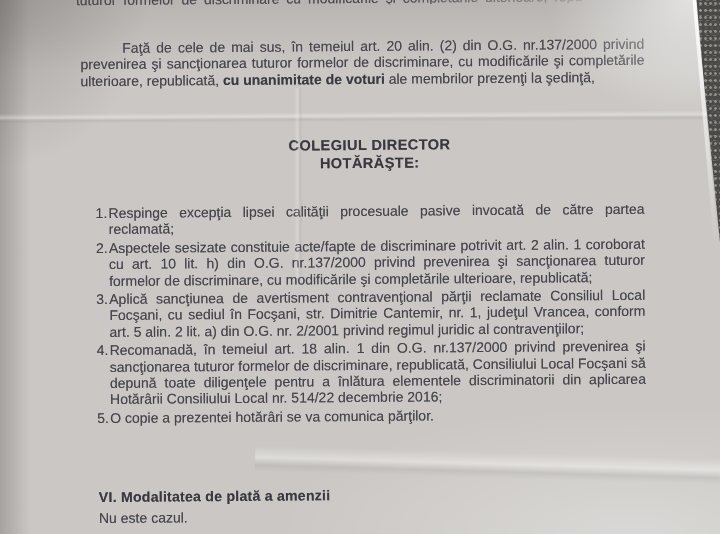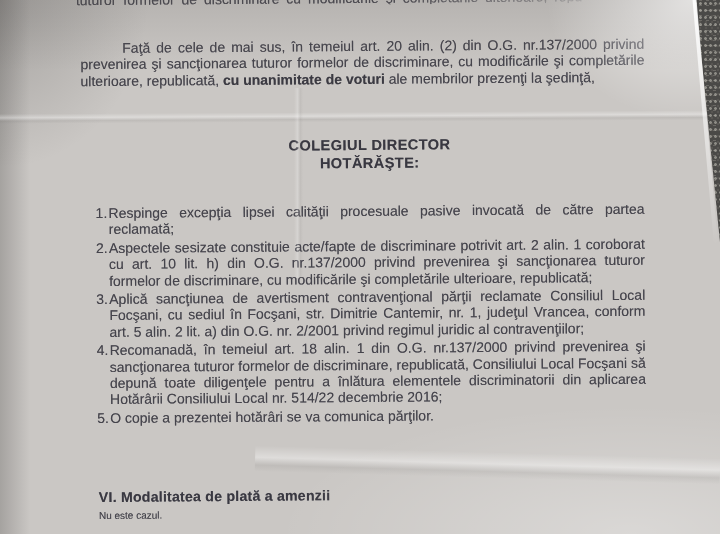--- a/index.html
+++ b/index.html
@@ -42,21 +42,21 @@
     margin: 0; padding: 0; list-style: none;
     font-size: 14px; line-height: 16.4px;
   }
   .decisions li { display: flex; margin: 0 0 2px 0; }
   .decisions .num { flex: 0 0 13px; }
   .decisions .txt { flex: 1; text-align: justify; }
   .section-heading {
     position: absolute; top: 487px; left: 97px;
     font-weight: bold; font-size: 14.2px; letter-spacing: .2px; color: #393841;
   }
-  .section-body { position: absolute; top: 508px; left: 97px; font-size: 10px; }
+  .section-body { position: absolute; top: 508px; left: 97px; font-size: 14px; }
 
   
   .overlay { position: absolute; pointer-events: none; }
   .shade-top   { top: 0; left: 0; right: 0; height: 70px;
                  background: linear-gradient(180deg, rgba(103,100,98,.20), rgba(103,100,98,0)); }
   .shade-left  { top: 0; left: 0; bottom: 0; width: 30px;
                  background: linear-gradient(90deg, rgba(80,78,76,.30), rgba(80,78,76,0)); }
   .shade-topleft { top: 0; left: 0; width: 150px; height: 170px;
                  background: radial-gradient(ellipse at 0% 0%, rgba(70,68,66,.28), transparent 70%); }
   .highlight-topright { top: 0; right: 16px; width: 170px; height: 130px;

